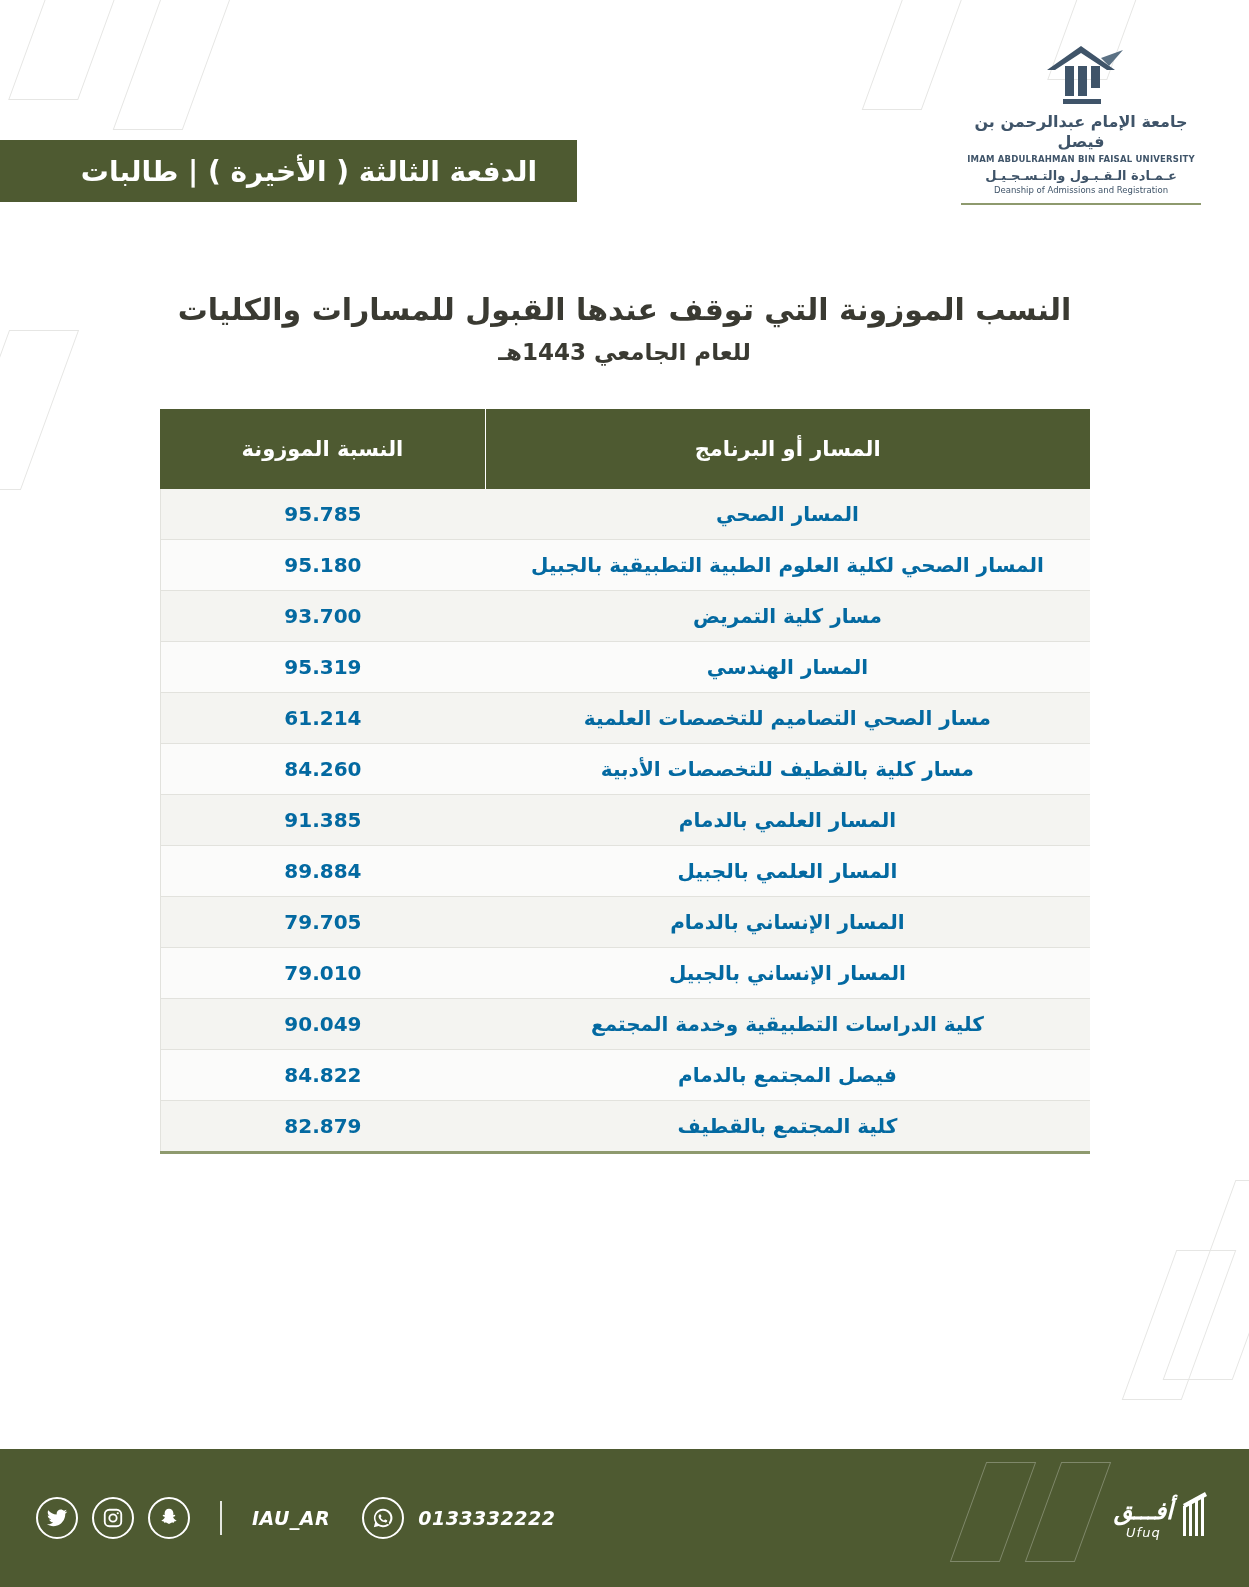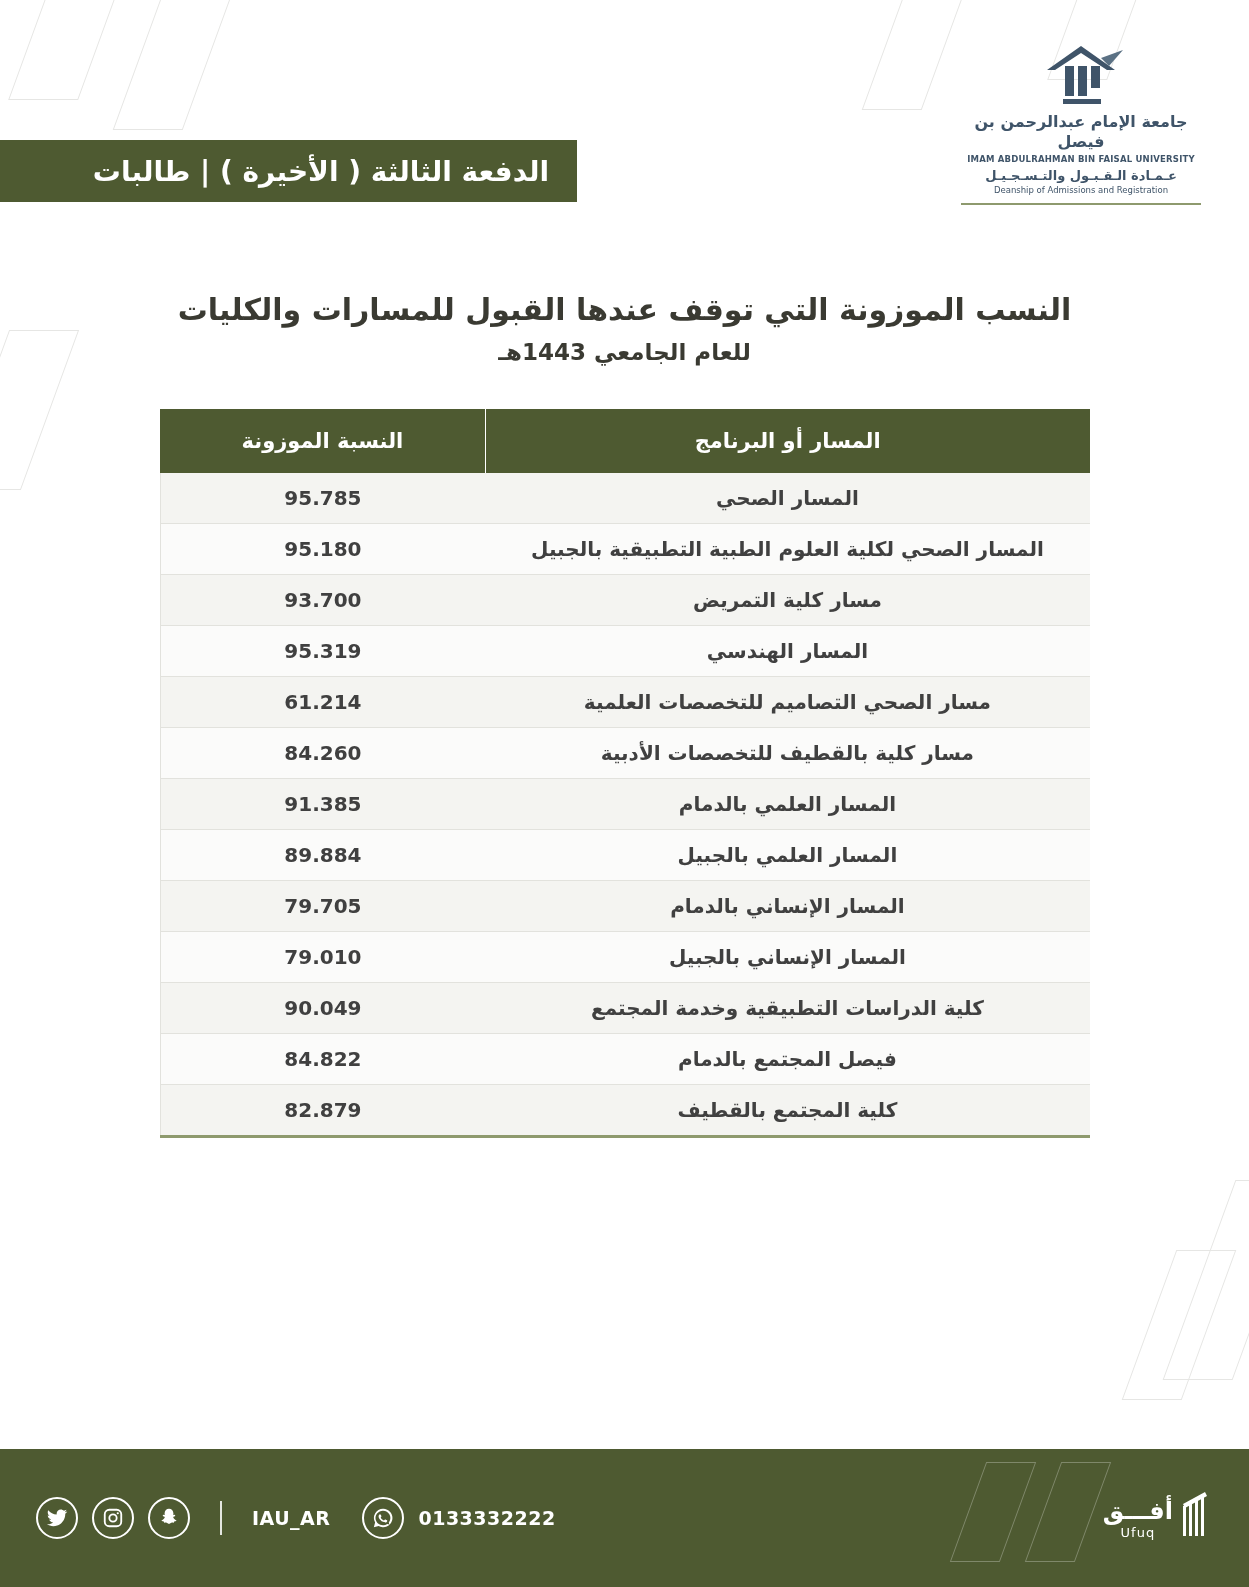--- a/index.html
+++ b/index.html
@@ -80,21 +80,21 @@
   .title-banner {
     position: absolute;
     top: 140px;
     right: 672px;
     left: 0px;
     height: 62px;
     background: #4e5a31;
     display: flex;
     align-items: center;
     justify-content: flex-start;
-    padding-right: 28px;
+    padding-right: 40px;
   }
   .title-banner span {
     color: #ffffff;
     font-size: 28px;
     font-weight: bold;
   }
 
   
   .headings {
     position: relative;
@@ -125,31 +125,31 @@
   }
   table {
     width: 100%;
     border-collapse: collapse;
   }
   thead th {
     background: #4e5a31;
     color: #ffffff;
     font-size: 21px;
     font-weight: bold;
-    padding: 20px 10px;
+    padding: 28px 10px;
     border-left: 1px solid #ffffff;
   }
   thead th:last-child { border-left: none; }
   th.col-program { width: 65%; }
   th.col-ratio { width: 35%; }
 
   tbody td {
     font-size: 20px;
     font-weight: bold;
-    color: #404040;
+    color: #0369a1;
     padding: 13px 24px;
     text-align: center;
     border-bottom: 1px solid #e2e2dd;
   }
   tbody td.program {
     text-align: center;
   }
   tbody td.ratio {
     border-left: 1px solid #e2e2dd;
     font-family: "DejaVu Sans", "Liberation Sans", sans-serif;
@@ -164,20 +164,21 @@
     left: 0;
     right: 0;
     bottom: 0;
     height: 138px;
     background: #4e5a31;
     z-index: 3;
     display: flex;
     align-items: center;
     direction: ltr;
     padding: 0 36px;
+    font-style: italic;
   }
   .social {
     display: flex;
     align-items: center;
     gap: 14px;
   }
   .circle-icon {
     width: 42px;
     height: 42px;
     border-radius: 50%;

